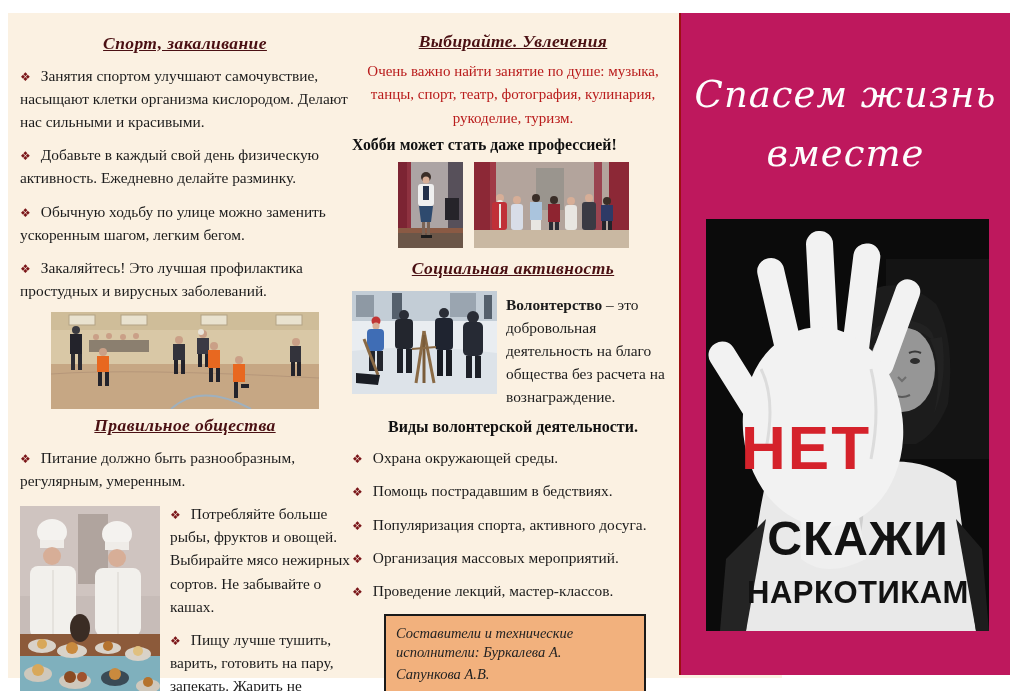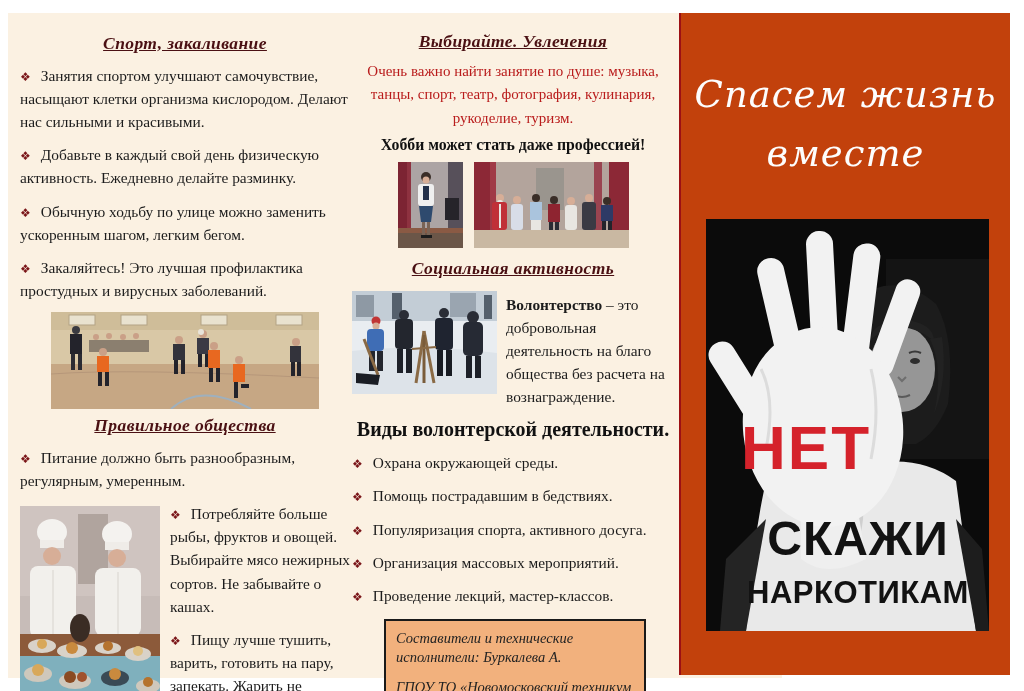--- a/index.html
+++ b/index.html
@@ -6,42 +6,42 @@
   body{
     width:1024px;height:691px;position:relative;background:#ffffff;
     font-family:"Liberation Serif","DejaVu Serif",serif;overflow:hidden;
   }
   .sheet{
     position:absolute;left:8px;top:13px;width:774px;height:665px;
     background:#fbf1e2;
   }
   .red-panel{
     position:absolute;left:679px;top:13px;width:331px;height:662px;
-    background:#c2410c;border-left:2px solid #9c1014;box-sizing:border-box;
+    background:#be185d;border-left:2px solid #9c1014;box-sizing:border-box;
   }
   .col{position:absolute;}
   .col-left{left:12px;top:14px;width:330px;}
   .col-mid{left:344px;top:12px;width:322px;}
   .heading{
     text-align:center;font-weight:bold;font-style:italic;
     text-decoration:underline;color:#4a1013;font-size:17.5px;
     letter-spacing:.4px;margin:6px 0 8px 0;
   }
   .body-text{font-size:15.4px;color:#1c1c1c;line-height:1.5;}
   .li{font-size:15.4px;color:#1c1c1c;line-height:1.5;margin:10px 0;}
   .blt{color:#7a1518;font-size:12px;margin-right:10px;font-family:"DejaVu Sans",sans-serif;}
   .photo{display:block;}
   .center-photo{margin:8px auto 6px auto;}
   .float-photo{float:left;margin:4px 10px 4px 0;}
   .para-center{text-align:center;font-size:15px;color:#b91c1c;line-height:1.55;margin:2px 0;}
-  .bold-line{text-align:center;font-weight:bold;font-size:15.8px;color:#111;margin:6px 0 8px 0;}
+  .bold-line{font-weight:bold;font-size:15.8px;color:#111;margin:6px 0 8px 0;}
   .photo-row{display:flex;justify-content:center;align-items:flex-end;gap:11px;margin:4px 0 10px 0;}
   .wrap-box{overflow:visible;}
   .clearfix::after{content:"";display:block;clear:both;}
-  .kinds-title{text-align:center;font-weight:bold;font-size:20px;color:#111;margin:10px 0 4px 0;}
+  .kinds-title{text-align:center;font-weight:bold;font-size:16px;color:#111;margin:10px 0 4px 0;}
   .credits{
     margin:12px 0 0 32px;width:238px;background:#f2b17d;
     border:2px solid #1a1a1a;padding:8px 10px;
     font-style:italic;font-size:14.5px;color:#222;line-height:1.35;
   }
   .credits .cp{margin:0 0 2px 0;}
   .credits .gap{margin-top:10px;}
   .slogan{
     margin-top:52px;text-align:center;color:#fdfdfd;
     font-style:italic;font-size:37px;line-height:1.6;
@@ -300,20 +300,21 @@
     <div class="kinds-title">Виды волонтерской деятельности.</div>
 
     <div class="li"><span class="blt">❖</span><span>Охрана окружающей среды.</span></div>
     <div class="li"><span class="blt">❖</span><span>Помощь пострадавшим в бедствиях.</span></div>
     <div class="li"><span class="blt">❖</span><span>Популяризация спорта, активного досуга.</span></div>
     <div class="li"><span class="blt">❖</span><span>Организация массовых мероприятий.</span></div>
     <div class="li"><span class="blt">❖</span><span>Проведение лекций, мастер-классов.</span></div>
 
     <div class="credits">
       <div class="cp">Составители и технические исполнители: Буркалева А.</div>
+      <div class="cp">Сапункова А.В.</div>
       <div class="cp gap">ГПОУ ТО «Новомосковский техникум пищевых биотехнологий».</div>
 
     </div>
   </div>
 
 </div>
 
 <div class="red-panel">
   <div class="slogan">
     <div>Спасем жизнь</div>

